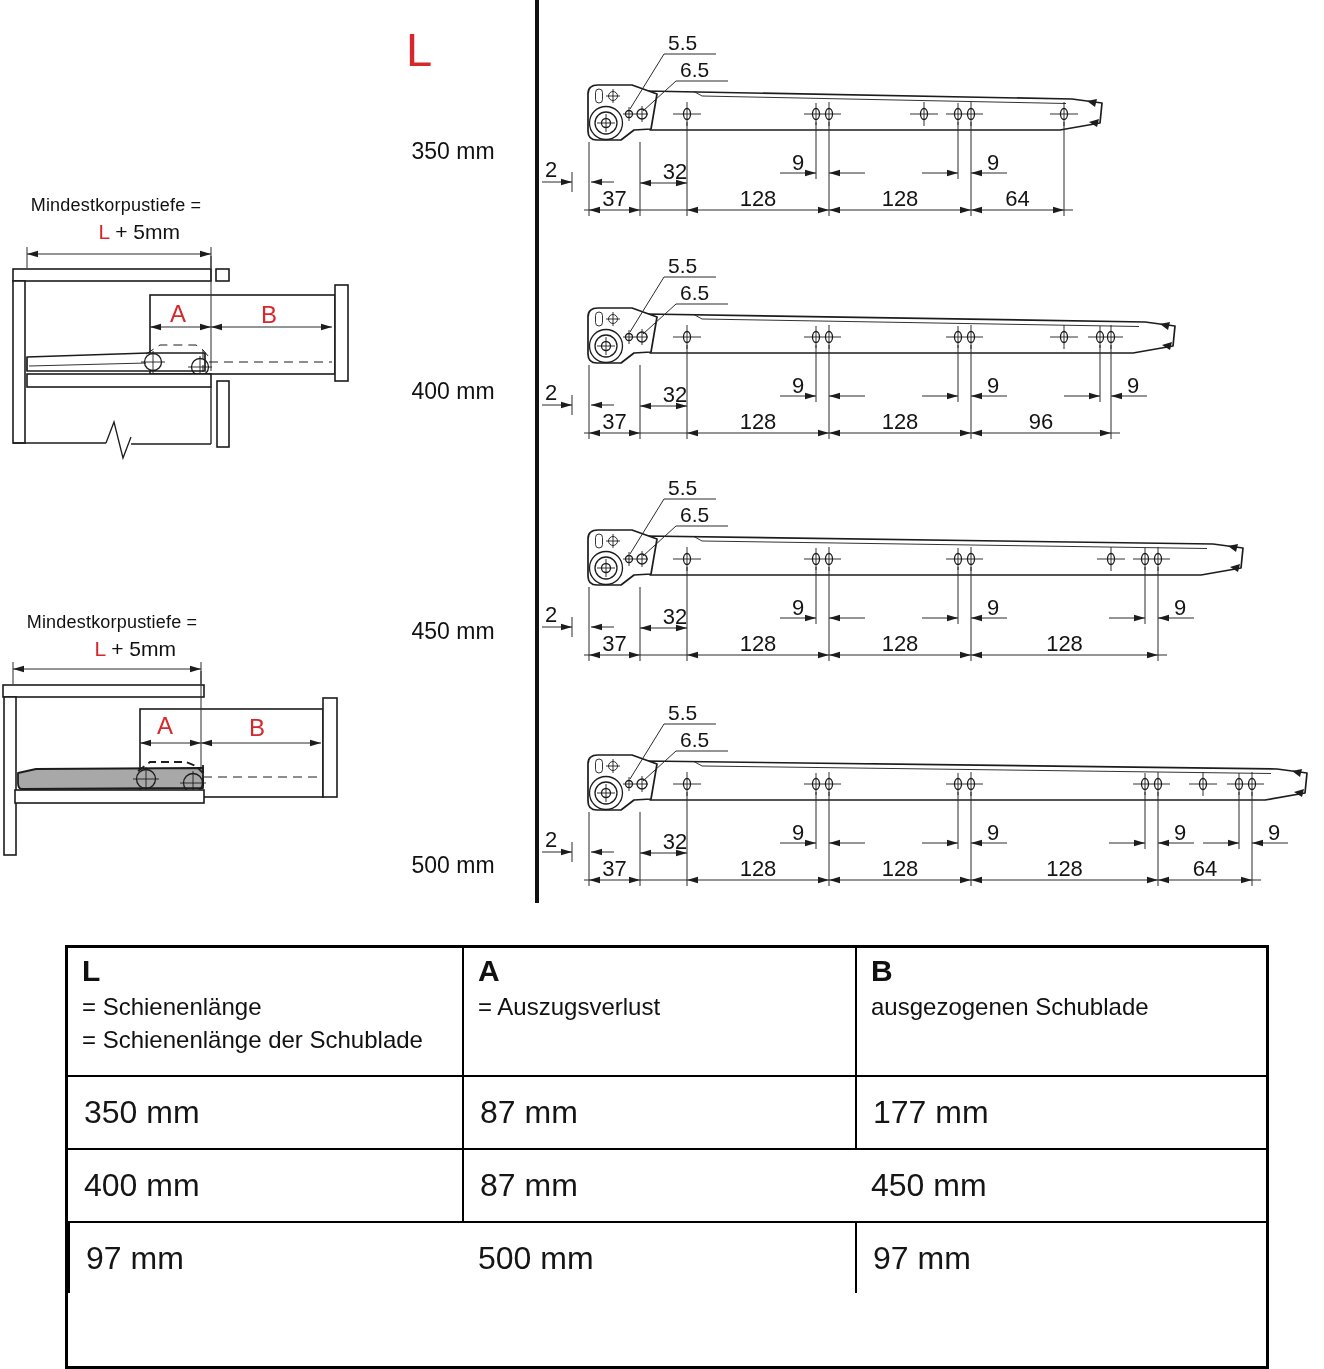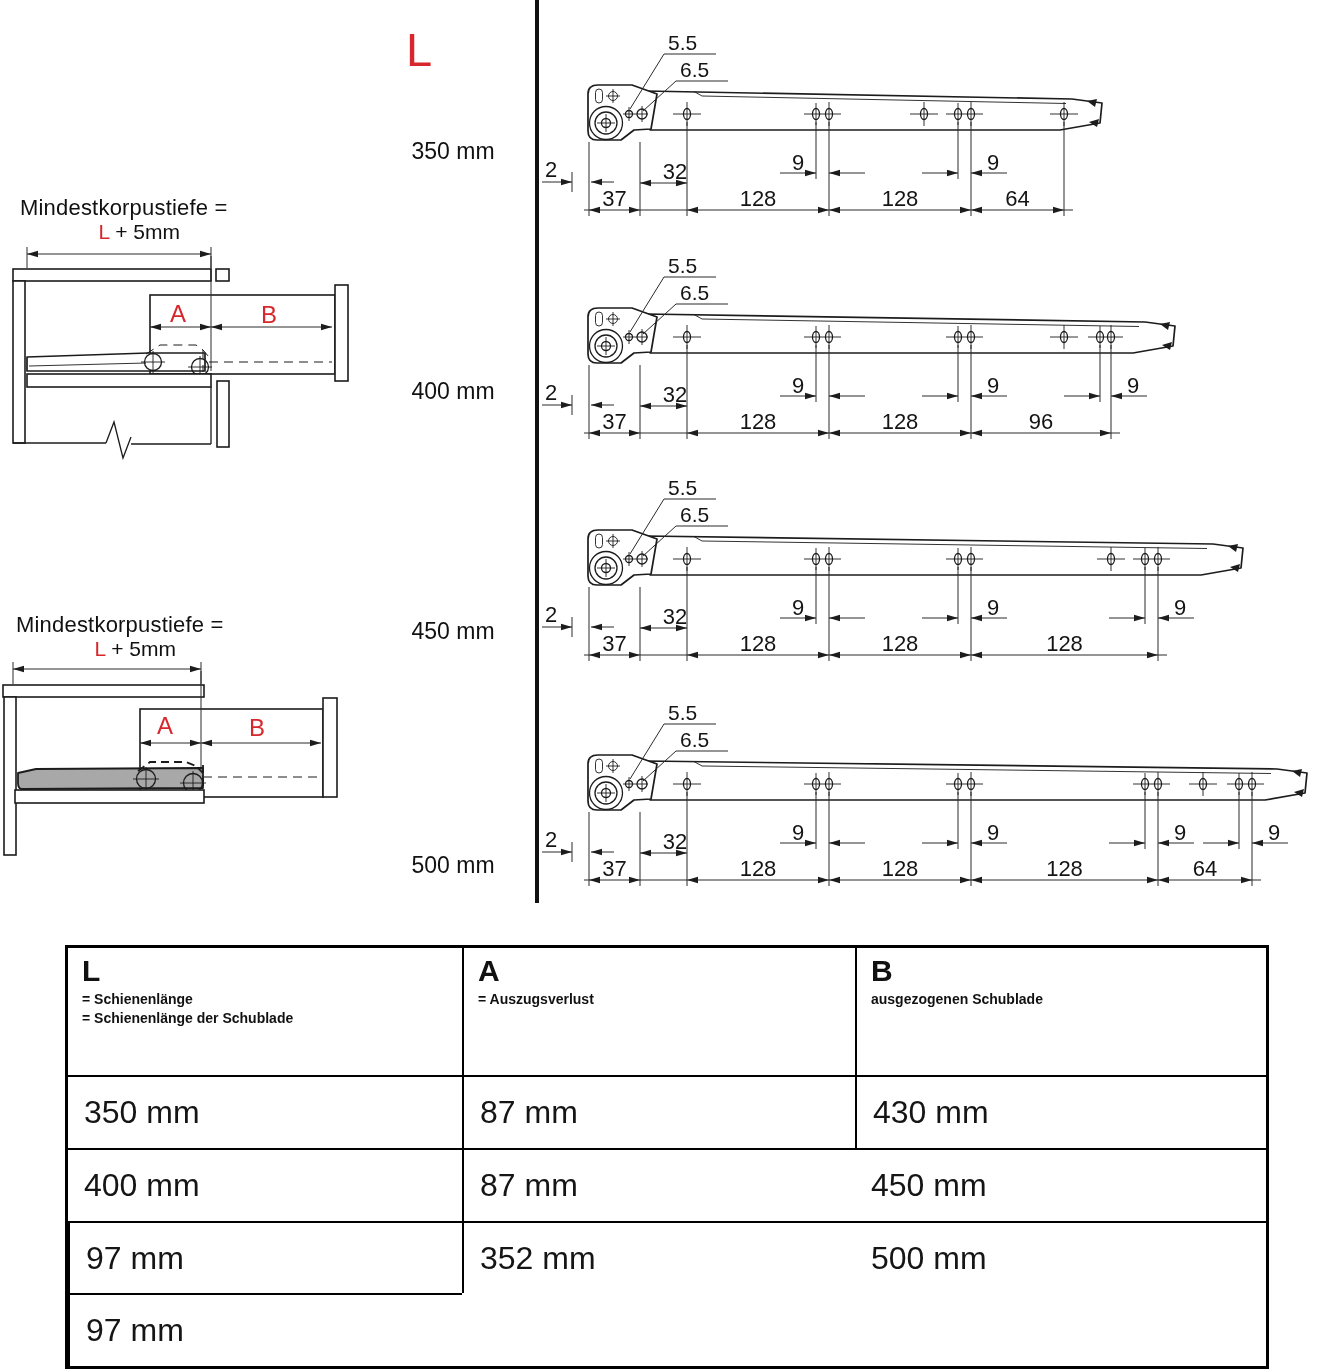--- a/index.html
+++ b/index.html
@@ -13,36 +13,36 @@
   .md{fill:none;stroke:#1c1c1c;stroke-width:1.3;}
   .tn{fill:none;stroke:#1c1c1c;stroke-width:0.9;}
   .dm{fill:none;stroke:#2a2a2a;stroke-width:1;}
   .ar{fill:#1c1c1c;stroke:none;}
   .dsh{fill:none;stroke:#1c1c1c;stroke-width:1.8;stroke-dasharray:8 5;}
   .dshf{fill:none;stroke:#1c1c1c;stroke-width:1;stroke-dasharray:9 6;}
   .dl{font:21px "Liberation Sans",sans-serif;fill:#141414;}
   .cl{font:22px "Liberation Sans",sans-serif;fill:#141414;}
   
   .txt{position:absolute;white-space:pre;}
-  .cap{font-size:22px;text-align:center;letter-spacing:.2px;}
+  .cap{font-size:18px;text-align:center;letter-spacing:.2px;}
   .formula{font-size:21px;text-align:right;}
   .red{color:var(--red);}
   .ab{font-size:24px;color:var(--red);}
   .legend-l{font-size:47px;color:var(--red);}
   .rail-label{font-size:23px;width:100px;text-align:center;}
   .divider{position:absolute;left:535px;top:0;width:4px;height:903px;background:#111;}
   
   .tbl{position:absolute;left:65px;top:945px;width:1198px;height:418px;border:3px solid #000;
        display:grid;grid-template-columns:394fr 393fr 411fr;grid-template-rows:128fr 73fr 73fr 73fr 73fr;}
   .cell{border-left:2px solid #000;border-top:2px solid #000;overflow:hidden;}
   .c0{border-left:none;}
   .r0{border-top:none;}
   .hcell{padding:4px 14px 0 14px;}
   .sym{font-size:30px;font-weight:700;line-height:1.25;}
-  .hline{font-size:14px;font-weight:700;line-height:1.4;}
+  .hline{font-size:24px;font-weight:400;line-height:1.4;}
   .dcell{font-size:32px;padding:0 16px;display:flex;align-items:center;color:#151515;}
 </style>
 </head>
 <body>
 
 <div class="canvas">
 
   <svg id="leftArt" width="536" height="910" viewBox="0 0 536 910">
 
     <g>
@@ -447,25 +447,24 @@
       <div class="sym">A</div>
       <div class="hline">= Auszugsverlust</div>
     </div>
     <div class="cell r0 hcell">
       <div class="sym">B</div>
       <div class="hline">ausgezogenen Schublade</div>
     </div>
 
     <div class="cell c0 dcell">350 mm</div>
     <div class="cell dcell">87 mm</div>
-    <div class="cell dcell">430 mm</div>
+    <div class="cell dcell">177 mm</div>
 
     <div class="cell c0 dcell">400 mm</div>
     <div class="cell dcell">87 mm</div>
 
     <div class="cell c0 dcell">450 mm</div>
     <div class="cell dcell">97 mm</div>
-    <div class="cell dcell">352 mm</div>
 
     <div class="cell c0 dcell">500 mm</div>
     <div class="cell dcell">97 mm</div>
   </div>
 </div>
 
 </body></html>

